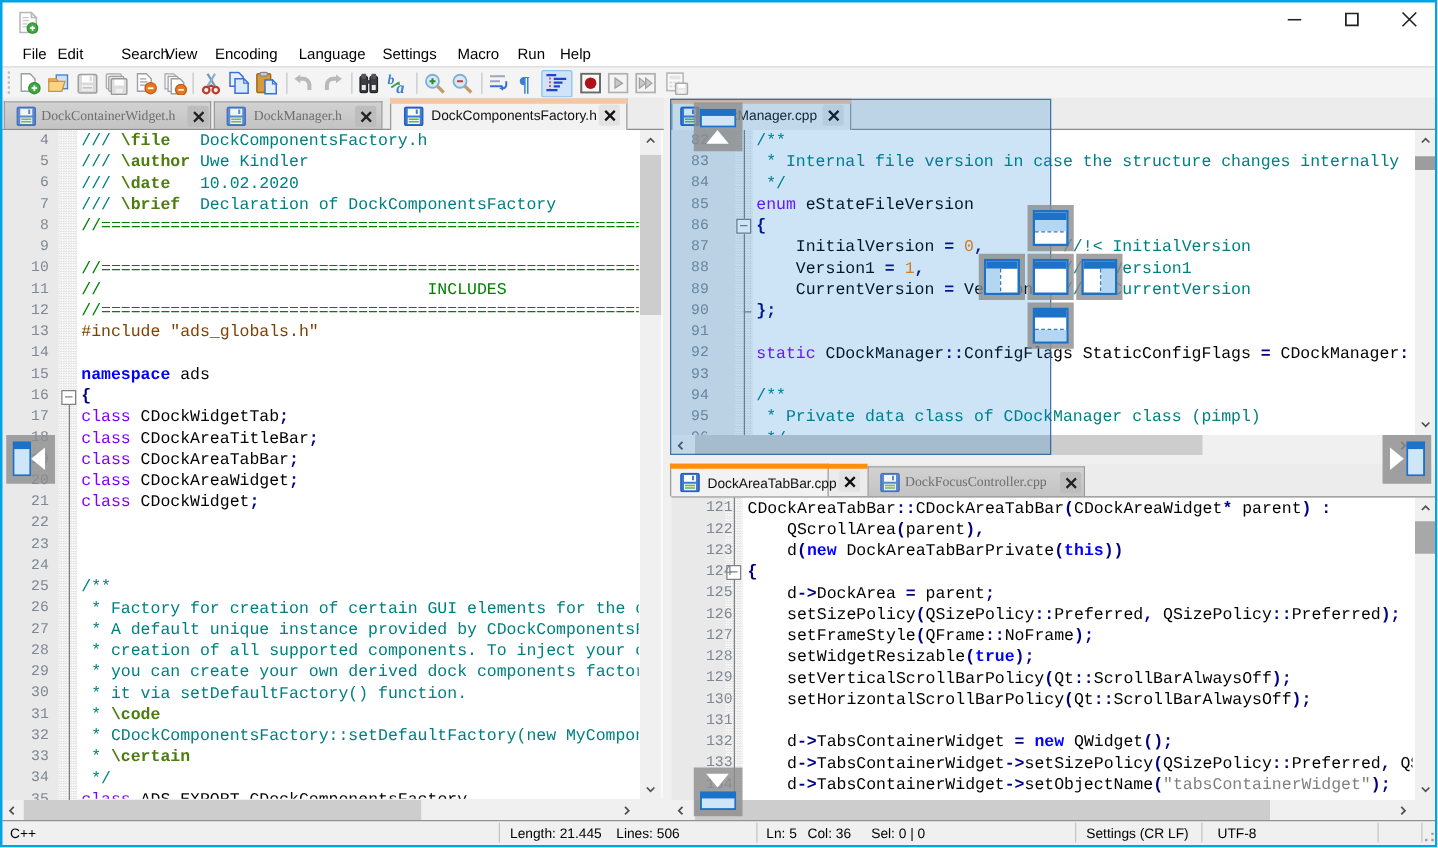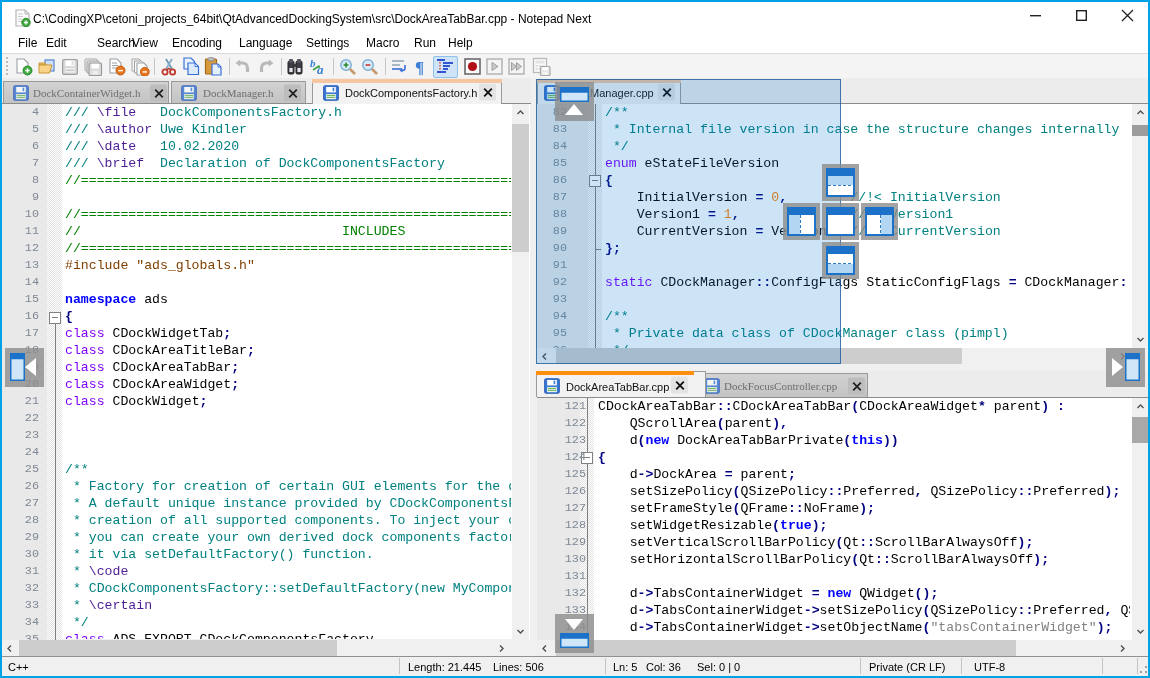--- a/index.html
+++ b/index.html
@@ -17,21 +17,21 @@
   #dock { left:2px; top:78px; width:1146px; height:578px; background:#f0f0f0; }
   .edbg { background:#fff; }
   .nummargin { background:#e9e9e9; }
   .checker { background: repeating-conic-gradient(#ffffff 0% 25%, #e2e2e2 0% 50%); background-size:2px 2px; }
   .treeline { background:#808080; width:1px; }
   .foldbox { width:12px; height:12px; background:#fff; border:1px solid #808080; }
   .foldbox::after { content:""; position:absolute; left:2px; right:2px; top:4px; height:1px; background:#808080; }
   pre.code { font-family:"Liberation Mono",monospace; font-size:13.2px; line-height:17px; white-space:pre; color:#000; }
   pre.nums { font-family:"Liberation Mono",monospace; font-size:11.8px; line-height:17px; white-space:pre; color:#7e8894; text-align:right; }
   .c  { color:#008080; }
-  .cb { color:#4c1d95; font-weight:normal;text-align:right; }
+  .cb { color:#4d7c0f; font-weight:bold;text-align:right; }
   .g  { color:#008000; }
   .p  { color:#804000; }
   .s  { color:#808080; }
   .n  { color:#ff8000; }
   .k1 { color:#0000ff; font-weight:bold; }
   .k2 { color:#8000ff; }
   .o  { color:#000080; font-weight:bold; }
   
   .tab { position:absolute; font-size:11px; }
   .tab .lbl { position:absolute; top:50%; transform:translateY(-50%); white-space:nowrap; }
@@ -59,21 +59,20 @@
     <path d="M11 1 l4 4 h-4 z" fill="#e8e8e8" stroke="#b5b5b5" stroke-width="1"></path>
     <g stroke="#c9c9c9" stroke-width="1">
         <line x1="4" y1="5" x2="9" y2="5"></line>
         <line x1="4" y1="7.5" x2="9" y2="7.5"></line>
         <line x1="4" y1="10" x2="8" y2="10"></line>
         <line x1="4" y1="12.5" x2="8" y2="12.5"></line>
       </g>
     <circle cx="12" cy="13.5" r="4.2" fill="#3faa3f" stroke="#2d8a2d"></circle>
     <path d="M12 11.5 v4 M10 13.5 h4" stroke="#fff" stroke-width="1.3"></path>
   </svg>
-  <div id="title" class="abs">C:\CodingXP\cetoni_projects_64bit\QtAdvancedDockingSystem\src\DockAreaTabBar.cpp - Notepad Next</div>
   <svg class="abs" style="left:1028px;top:13px" width="12" height="2">
       <rect width="11" height="1.4" fill="#222"></rect>
     </svg>
   <svg class="abs" style="left:1074px;top:8px" width="12" height="12">
       <rect x="0.7" y="0.7" width="9.6" height="9.6" fill="none" stroke="#222" stroke-width="1.4"></rect>
     </svg>
   <svg class="abs" style="left:1119px;top:7px" width="13" height="13">
       <path d="M1 1 L12 12 M12 1 L1 12" stroke="#222" stroke-width="1.3"></path>
     </svg>
 </div>
@@ -466,21 +465,21 @@
 <div class="sbthumb" style="left:19px;top:0;width:406px;height:16px"></div>
 </div>
 <svg class="abs" style="left:540px;top:352px" width="9" height="9" viewBox="0 0 9 9">
     <path d="M6 1.5 L3 4.5 L6 7.5" fill="none" stroke="#505050" stroke-width="1.4"></path>
   </svg>
 <svg class="abs" style="left:1118px;top:352px" width="9" height="9" viewBox="0 0 9 9">
     <path d="M3 1.5 L6 4.5 L3 7.5" fill="none" stroke="#505050" stroke-width="1.4"></path>
   </svg>
 <div class="abs" style="left:1132px;top:348px;width:17px;height:16px;background:#f0f0f0"></div>
 <div class="abs" style="left:537px;top:371px;width:612px;height:26px;background:#ececec"></div>
-<div class="tab atab" style="left:536px;top:371px;width:170px;height:26px;z-index:2">
+<div class="tab atab" style="left:536px;top:371px;width:127px;height:26px;z-index:2">
 <div class="abs" style="left:-1px;top:-1px;width:158px;height:4px;background:#fe8e0b"></div>
 <svg class="abs" style="left:7px;top:6px" width="16" height="16" viewBox="0 0 16 16">
 <rect x="0.75" y="0.75" width="14.5" height="14.5" rx="1.5" fill="#3d7ad6" stroke="#2a5cb8" stroke-width="1.2"></rect>
 <rect x="3.2" y="2" width="9.6" height="5.4" fill="#fff"></rect>
 <rect x="9.6" y="2.6" width="1.6" height="3.6" fill="#3d7ad6"></rect>
 <rect x="3.2" y="9" width="9.6" height="5.2" fill="#eef7ea"></rect>
 <line x1="4" y1="10.4" x2="12" y2="10.4" stroke="#69b05c" stroke-width="1.1"></line>
 <line x1="4" y1="12.4" x2="12" y2="12.4" stroke="#69b05c" stroke-width="1.1"></line>
 </svg>
 <div class="lbl" style="left:29px;top:58%">DockAreaTabBar.cpp</div>
@@ -567,21 +566,21 @@
 <div id="status" class="abs">
   <div class="it" style="left:6px">C++</div>
   <div class="sep" style="left:397px"></div>
   <div class="it" style="left:406px">Length: 21.445</div>
   <div class="it" style="left:491px">Lines: 506</div>
   <div class="sep" style="left:603px"></div>
   <div class="it" style="left:611px">Ln: 5</div>
   <div class="it" style="left:644px">Col: 36</div>
   <div class="it" style="left:695px">Sel: 0 | 0</div>
   <div class="sep" style="left:858px"></div>
-  <div class="it" style="left:867px">Private (CR LF)</div>
+  <div class="it" style="left:867px">Settings (CR LF)</div>
   <div class="sep" style="left:959px"></div>
   <div class="it" style="left:972px">UTF-8</div>
   <div class="sep" style="left:1100px"></div>
   <div class="sep" style="left:1135px"></div>
   <svg class="abs" style="left:1138px;top:9px" width="8" height="8">
       <g fill="#a0a0a0">
         <rect x="5" y="0" width="2" height="2"></rect>
         <rect x="5" y="5" width="2" height="2"></rect>
         <rect x="0" y="5" width="2" height="2"></rect>
       </g>

